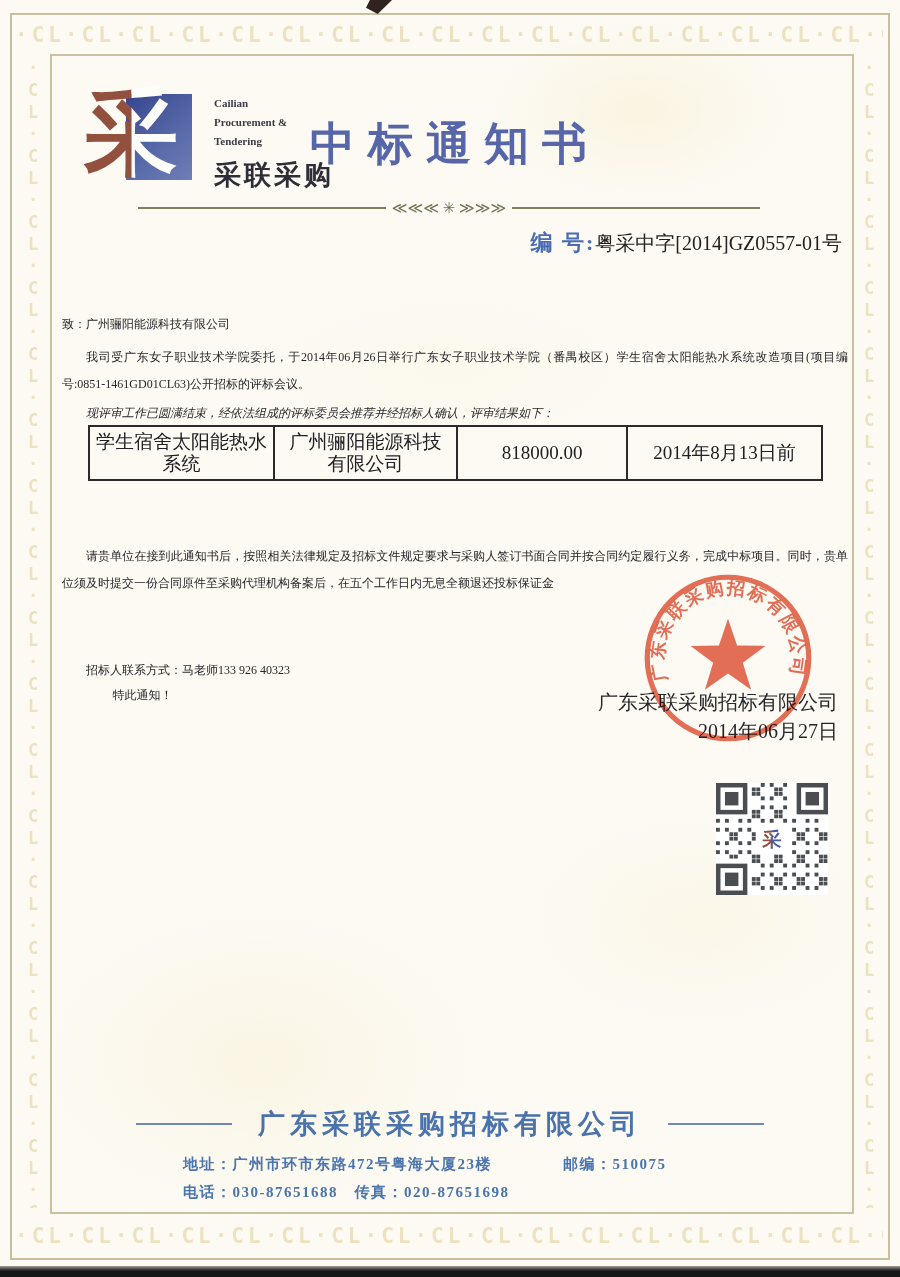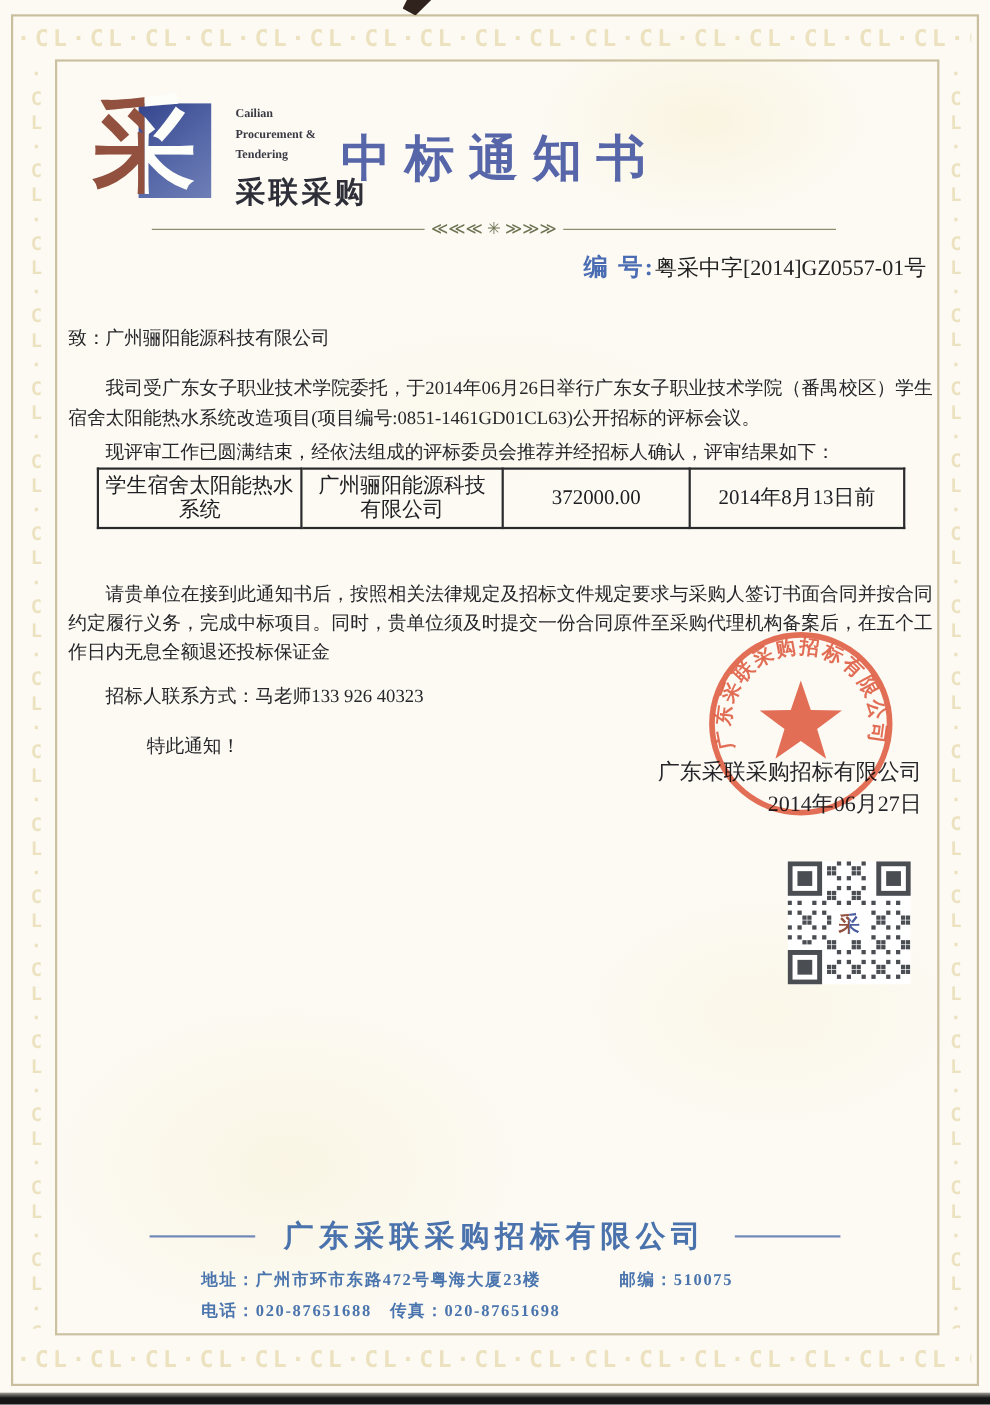--- a/index.html
+++ b/index.html
@@ -48,34 +48,34 @@
     color:#5766a9;letter-spacing:13px;white-space:nowrap;}
 
   .divider{left:138px;top:199px;width:622px;display:flex;align-items:center;}
   .divider .h-line{flex:1;height:1.5px;background:#7c8160;}
   .divider .ornament{padding:0 6px;font-size:15px;color:#6d7252;white-space:nowrap;}
 
   .ref-line{right:58px;top:228px;white-space:nowrap;font-size:20px;color:#222;}
   .ref-label{color:#4a6cb3;font-weight:bold;font-size:22px;letter-spacing:2px;margin-top:40px;}
 
   
-  .bodytext{left:62px;width:786px;font-size:17px;line-height:26.5px;color:#26262a;
-    text-align:justify;}
+  .bodytext{left:62px;width:786px;font-size:12px;line-height:26.5px;color:#26262a;
+    text-align:justify;margin-top:16px;}
   .to-line{top:295px;}
-  .p-intro{top:340px;text-indent:2em;}
-  .p-review{top:398px;text-indent:2em;}
+  .p-intro{top:328px;text-indent:2em;}
+  .p-review{top:384px;text-indent:2em;font-style:italic;}
   table.result{position:absolute;left:88px;top:425px;width:733px;border-collapse:collapse;
     font-size:19px;color:#202024;table-layout:fixed;}
   table.result th,table.result td{border:2px solid #2a2a2c;text-align:center;
     vertical-align:middle;padding:2px 6px;font-weight:normal;line-height:22px;}
   table.result th{height:44px;}
   table.result td{height:48px;}
   .p-contract{top:527px;text-indent:2em;}
   .p-validity{top:606px;text-indent:2em;}
-  .p-contact{top:620px;text-indent:2em;}
+  .p-contact{top:641px;text-indent:2em;}
   .p-notice{top:666px;text-indent:4.2em;}
   .signature{right:62px;top:688px;text-align:right;font-size:20px;line-height:29px;
     color:#26262a;white-space:nowrap;}
 
   
   .stamp{left:640px;top:570px;width:176px;height:176px;mix-blend-mode:multiply;opacity:.9;}
 
   
   .attach{left:64px;top:752px;width:600px;font-size:20px;line-height:33.5px;color:#26262a;}
   .qr{left:716px;top:783px;width:112px;height:112px;}
@@ -137,21 +137,21 @@
     <colgroup>
         <col style="width:185px">
         <col style="width:183px">
         <col style="width:170px">
         <col style="width:195px">
       </colgroup>
     <tbody>
     <tr>
       <td>学生宿舍太阳能热水系统</td>
       <td>广州骊阳能源科技有限公司</td>
-      <td>372000.00</td>
+      <td>818000.00</td>
       <td>2014年8月13日前</td>
     </tr>
   </tbody>
     </table>
 
   <div class="abs bodytext p-contract">请贵单位在接到此通知书后，按照相关法律规定及招标文件规定要求与采购人签订书面合同并按合同约定履行义务，完成中标项目。同时，贵单位须及时提交一份合同原件至采购代理机构备案后，在五个工作日内无息全额退还投标保证金</div>
   <div class="abs bodytext p-contact">招标人联系方式：马老师133 926 40323</div>
   <div class="abs bodytext p-notice">特此通知！</div>
 
   <div class="abs signature">
@@ -322,19 +322,19 @@
     </g>
   </svg>
 
   <div class="abs footer-company">
     <span class="f-line"></span>
     <span class="f-name">广东采联采购招标有限公司</span>
     <span class="f-line"></span>
   </div>
   <div class="abs footer-info footer-left">
     <div>地址：广州市环市东路472号粤海大厦23楼</div>
-    <div>电话：020-87651688　传真：020-87651698</div>
+    <div>电话：030-87651688　传真：020-87651698</div>
   </div>
   <div class="abs footer-info footer-right">
     <div>邮编：510075</div>
   </div>
 
 </div>
 
 </body></html>

